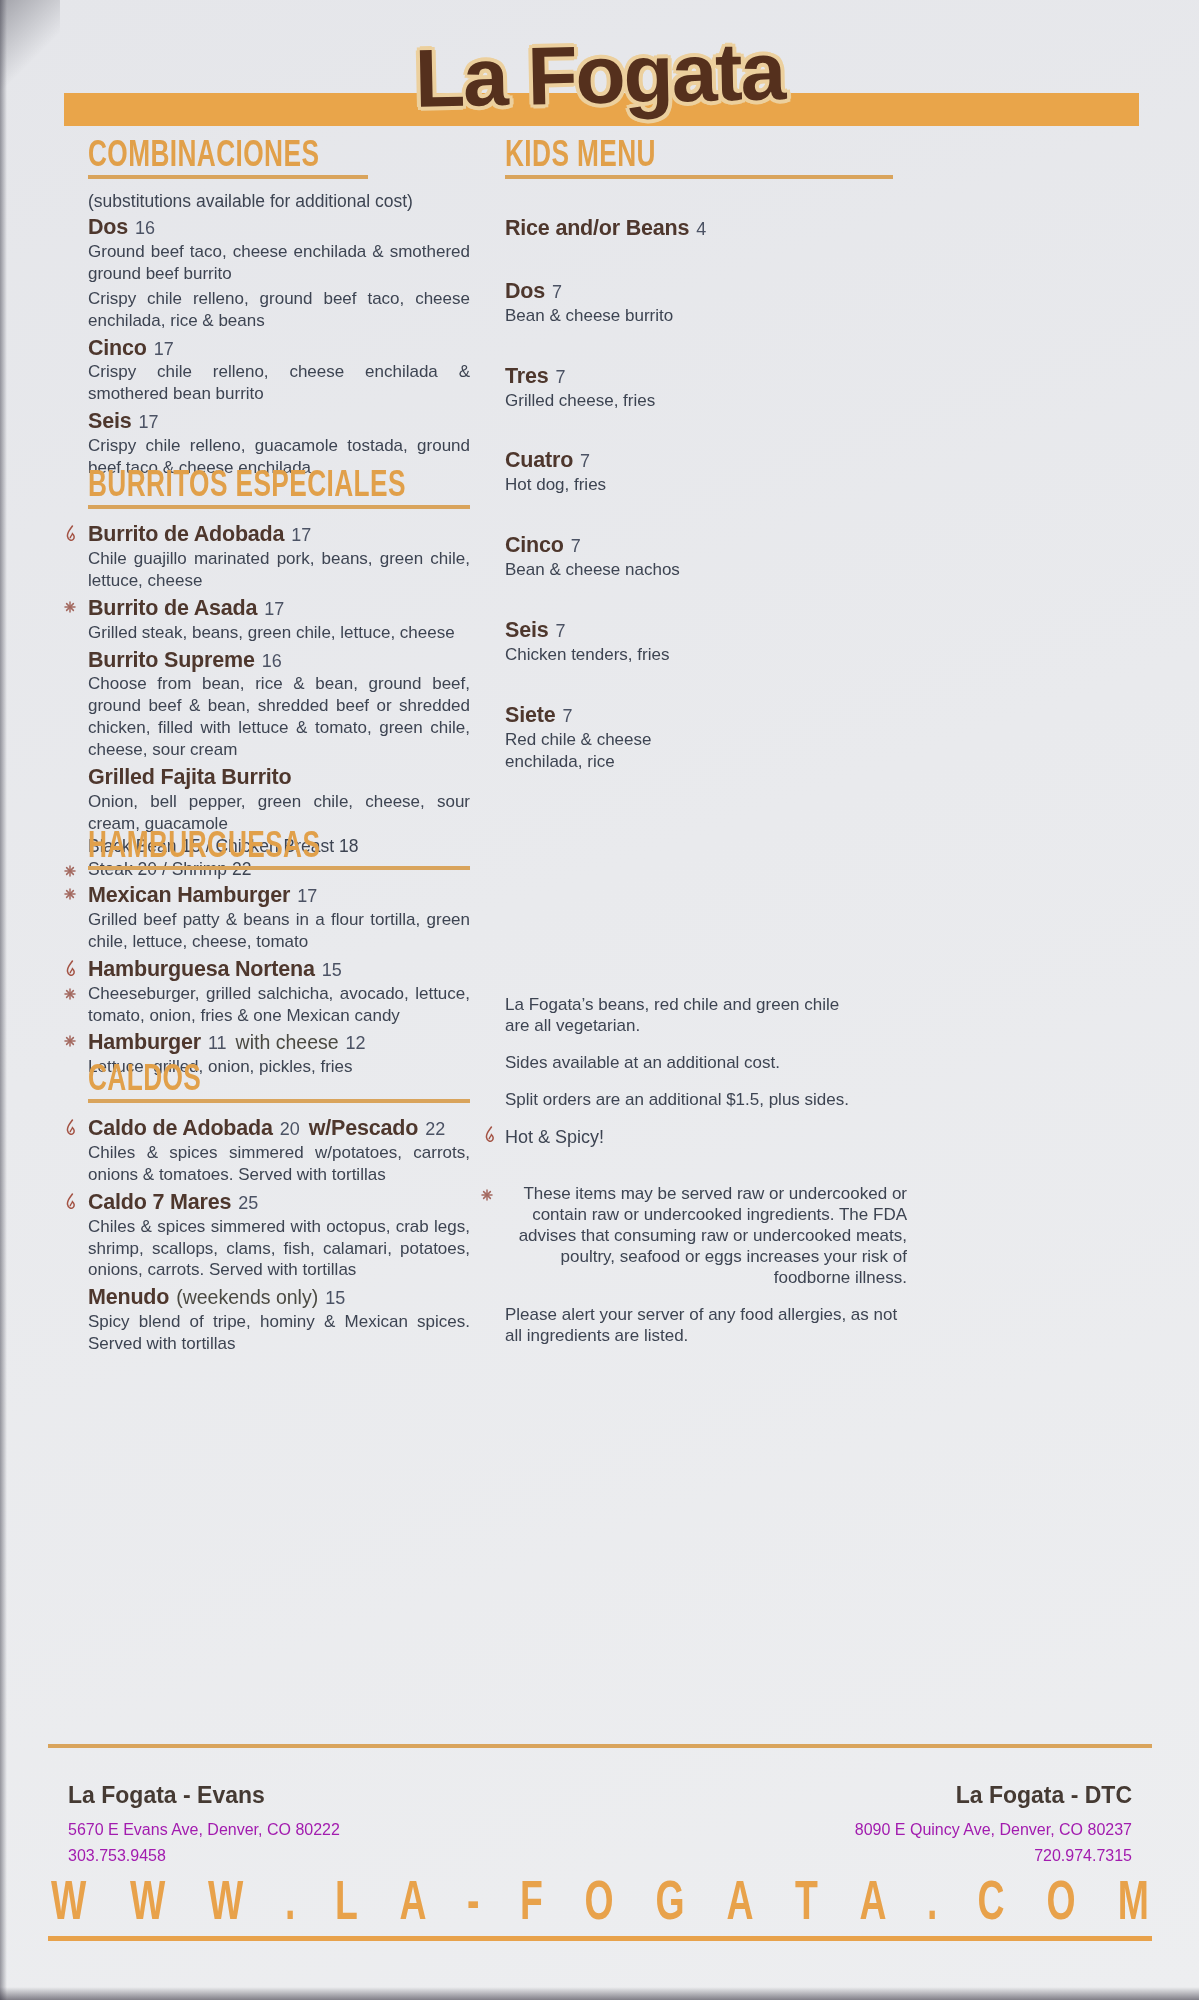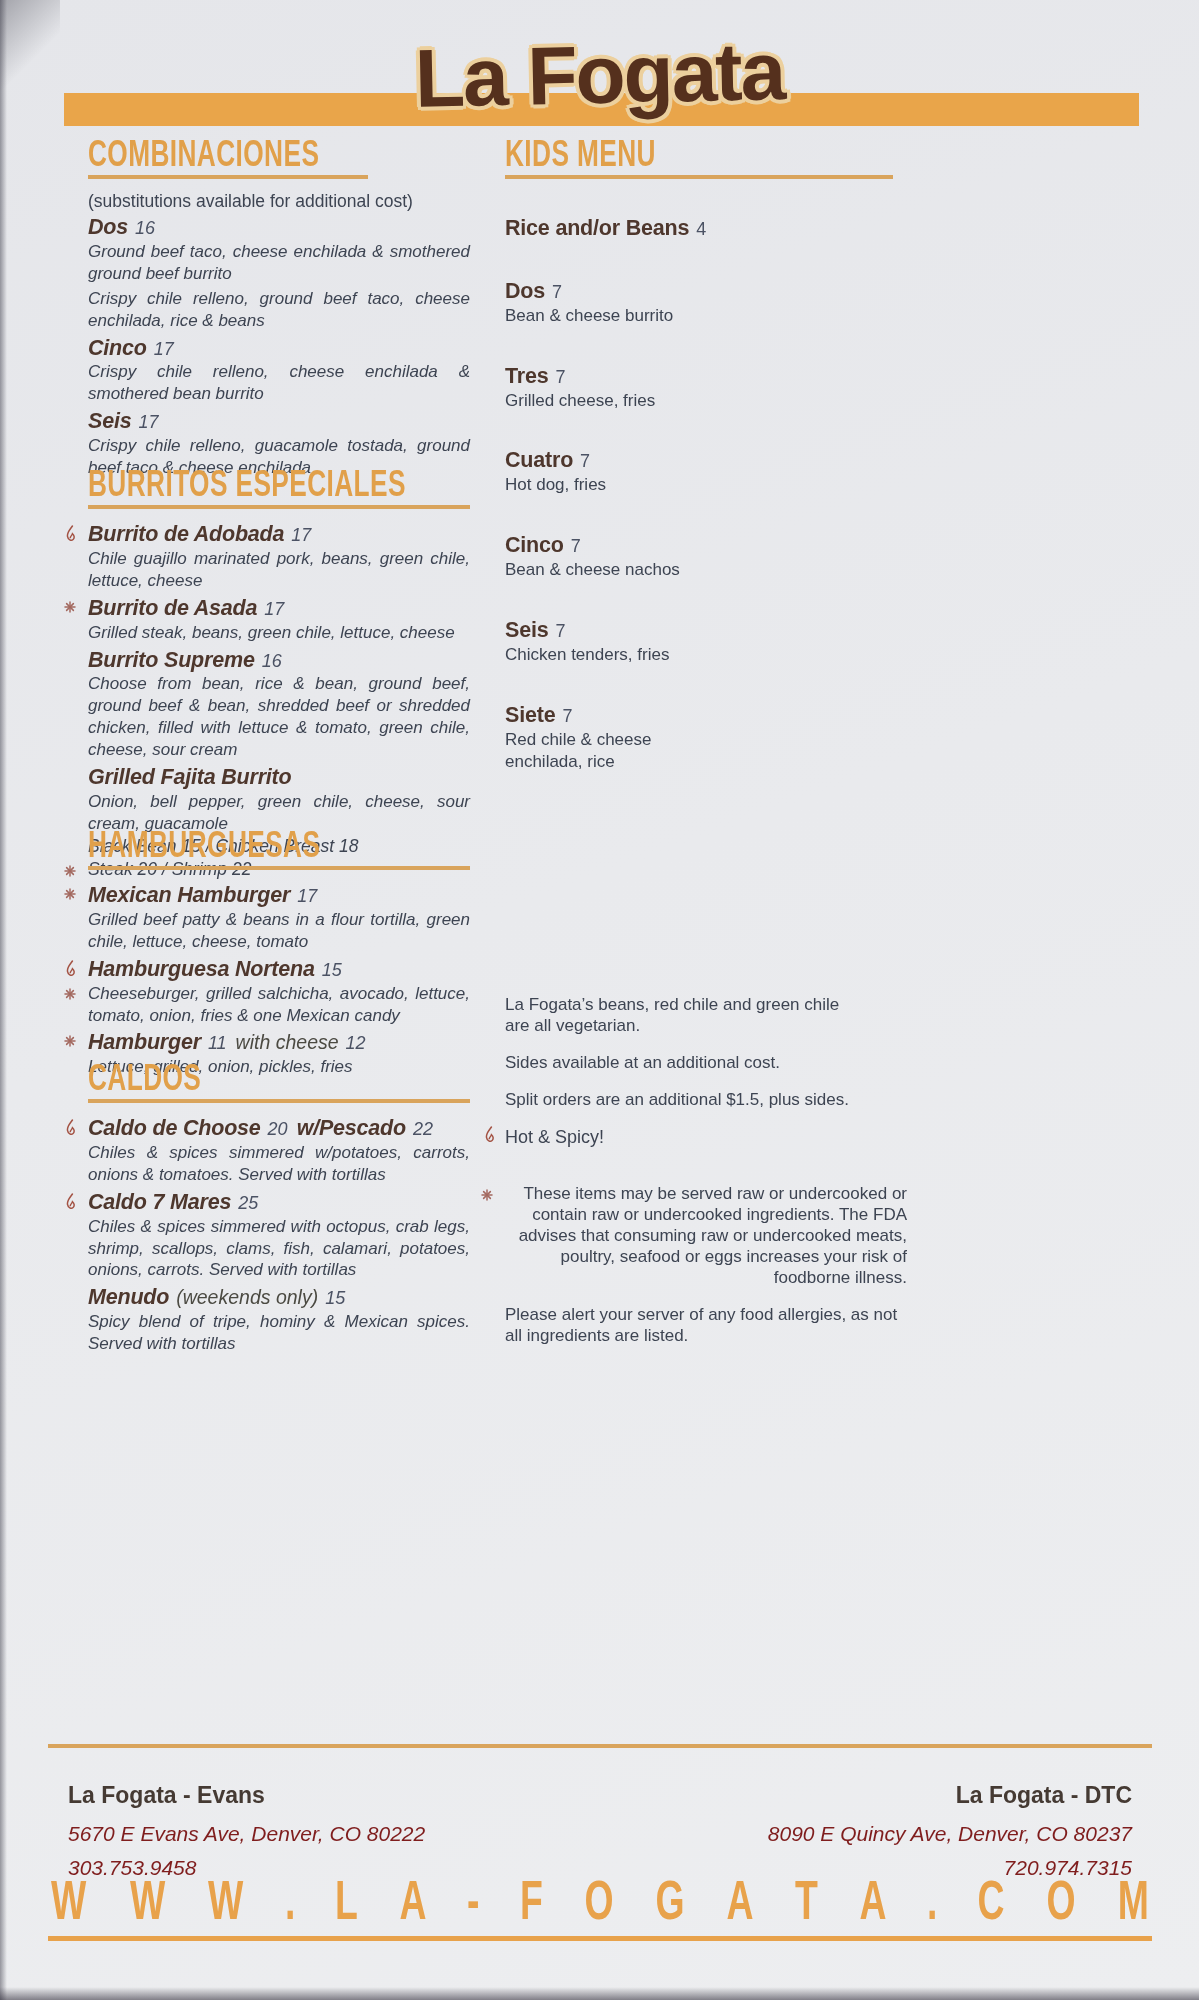--- a/index.html
+++ b/index.html
@@ -31,21 +31,21 @@
   #sec-burritos{left:88px;top:470px;width:382px;}
   #sec-hamburguesas{left:88px;top:831px;width:382px;}
   #sec-caldos{left:88px;top:1064px;width:382px;}
   #sec-kids{left:505px;top:140px;width:388px;}
 
   .sec-head{border-bottom:4px solid #d9a45c;padding-bottom:3px;margin:0 0 12px 0;line-height:1;}
   .sec-head .t{display:inline-block;color:#e1a04a;font-weight:bold;font-size:32px;
     letter-spacing:.5px;transform:scale(.82,1.18);transform-origin:left bottom;white-space:nowrap;}
   .uw-short{width:280px;}
 
-  .item{position:relative;margin-bottom:3px;font-style:italic;}
+  .item{position:relative;margin-bottom:3px;}
   .iname{font-weight:bold;font-size:21.5px;color:#4e372d;letter-spacing:-.2px;}
   .iprice{font-size:18px;color:#4b5264;margin-left:7px;}
   .isuffix{font-size:19.5px;color:#4b4a42;margin-left:9px;}
   .iparen{font-size:19.5px;color:#4b4a42;margin-left:7px;}
   .titleline{line-height:1.25;}
   .idesc{font-size:17px;color:#3d4452;line-height:1.29;text-align:justify;}
   .opt{font-size:17.5px;color:#3d4452;line-height:1.35;position:relative;}
   .note-small{font-size:17.5px;color:#3d4452;margin-bottom:2px;}
 
   .marker{position:absolute;left:-24px;top:4px;color:#a35243;line-height:1;}
@@ -65,21 +65,21 @@
   .nowrap{white-space:nowrap;}
   .note-hot{font-size:18px;}
   .note-raw{margin-top:34px;text-align:right;}
 
   
   .footer-line{position:absolute;left:48px;right:47px;top:1744px;height:4px;background:#d9a45c;}
   .floc{position:absolute;top:1782px;}
   #floc-evans{left:68px;text-align:left;}
   #floc-dtc{right:67px;text-align:right;}
   .floc-name{font-size:23px;font-weight:bold;color:#453a33;margin-bottom:8px;}
-  .floc-text{font-size:21px;color:#7f1d1d;line-height:1.6;font-style:italic;}
+  .floc-text{font-size:16px;color:#a21caf;line-height:1.6;}
 
   .website{position:absolute;left:48px;right:47px;top:1884px;
     border-bottom:5px solid #e8a24b;padding-bottom:8px;
     display:flex;justify-content:space-between;
     color:#e8a24b;font-weight:bold;font-size:44px;line-height:1;}
   .website span{display:inline-block;transform:scale(.85,1.28);transform-origin:center bottom;}
 
   svg.flame{display:block;}
 </style>
 </head>
@@ -225,21 +225,21 @@
     <span class="t">CALDOS</span>
   </div>
 
   <div class="item">
     <span class="marker">
         <svg class="flame" width="13" height="20" viewBox="0 0 13 20">
           <path d="M8.4 1 C5.6 5 2.9 7.4 3.5 11.4 C4 14.7 7.3 16.2 9.1 14.5 C10.9 12.8 10.1 10.1 8.5 8.7 C8.2 10.3 6.7 10.9 6.3 12.5" fill="none" stroke="currentColor" stroke-width="1.5" stroke-linecap="round"></path>
         </svg>
       </span>
     <div class="titleline">
-      <span class="iname">Caldo de Choose</span><span class="iprice">20</span><span class="iname" style="margin-left:9px;">w/Pescado</span><span class="iprice">22</span>
+      <span class="iname">Caldo de Adobada</span><span class="iprice">20</span><span class="iname" style="margin-left:9px;">w/Pescado</span><span class="iprice">22</span>
     </div>
     <div class="idesc">Chiles &amp; spices simmered w/potatoes, carrots, onions &amp; tomatoes. Served with tortillas</div>
   </div>
 
   <div class="item">
     <span class="marker">
         <svg class="flame" width="13" height="20" viewBox="0 0 13 20">
           <path d="M8.4 1 C5.6 5 2.9 7.4 3.5 11.4 C4 14.7 7.3 16.2 9.1 14.5 C10.9 12.8 10.1 10.1 8.5 8.7 C8.2 10.3 6.7 10.9 6.3 12.5" fill="none" stroke="currentColor" stroke-width="1.5" stroke-linecap="round"></path>
         </svg>
       </span>

